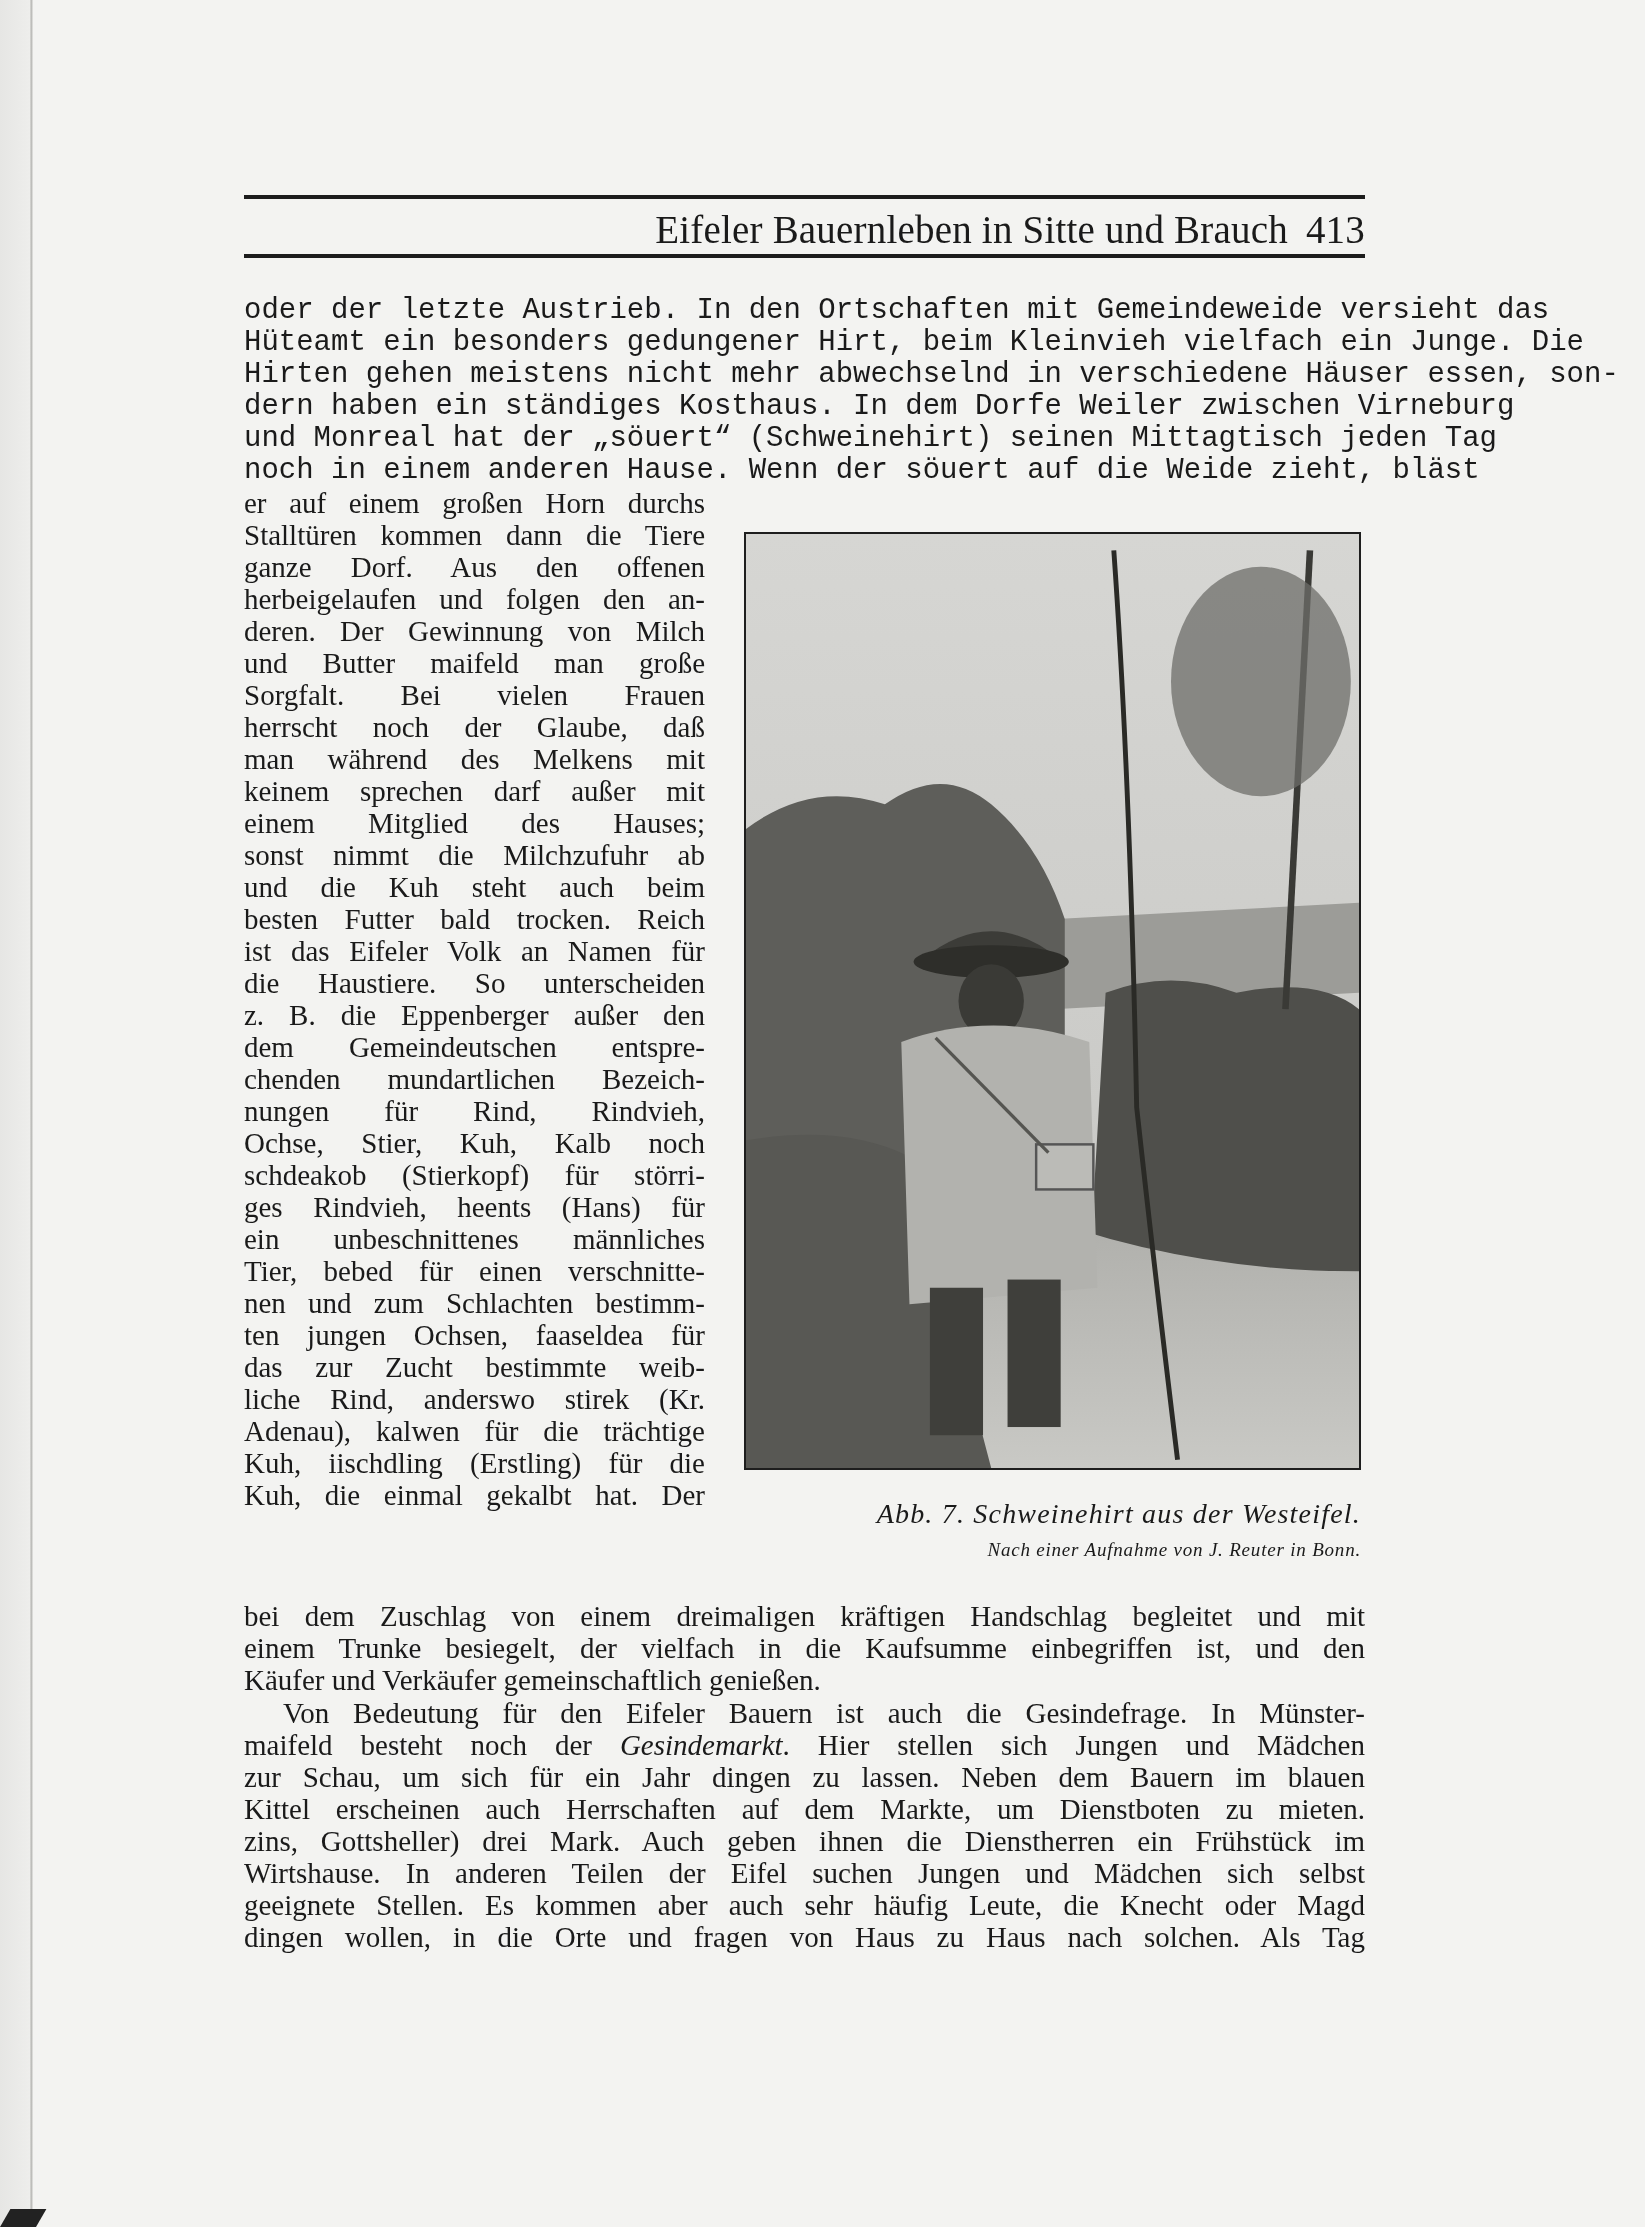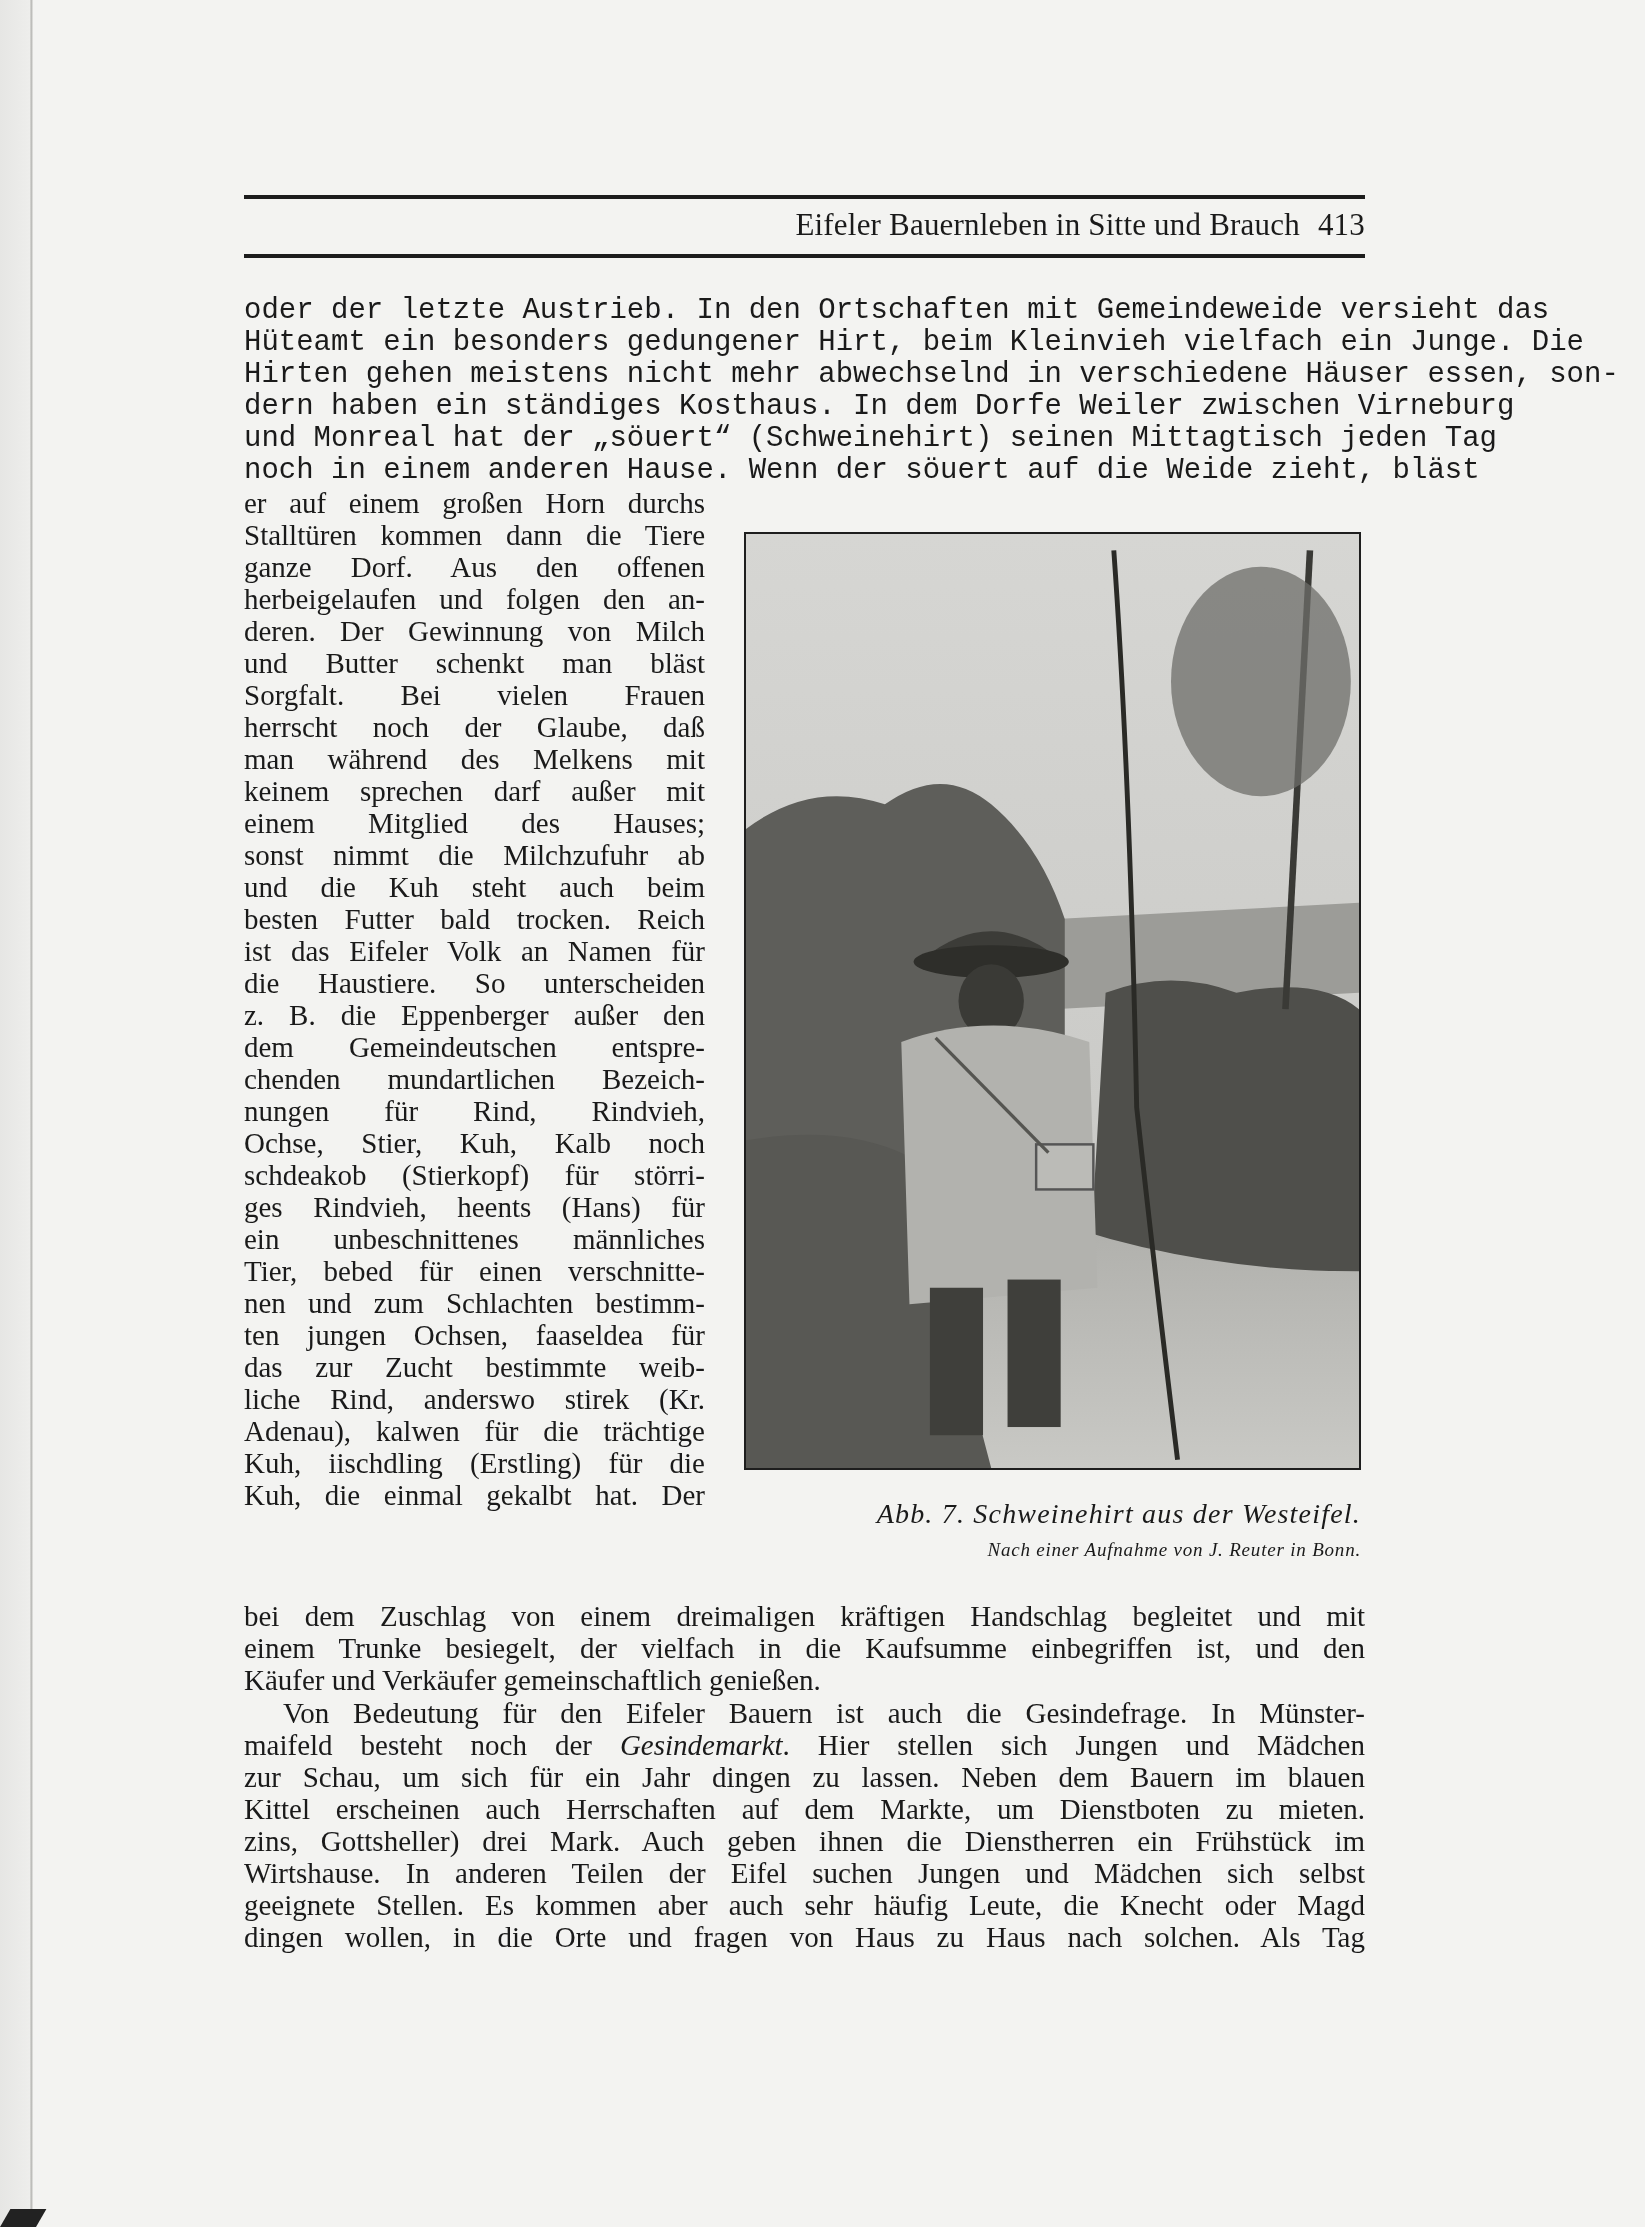--- a/index.html
+++ b/index.html
@@ -20,21 +20,21 @@
     .corner-shadow {
       position: absolute; left: 0; bottom: 0; width: 36px; height: 18px;
       background: #222; transform: skewX(-30deg); transform-origin: bottom left;
     }
     .rule {
       position: absolute; left: 244px; width: 1121px; height: 4.1px; background: #1c1c1c;
     }
     .rule.top { top: 195px; }
     .rule.bottom { top: 254px; }
     .running-head {
-      position: absolute; top: 207px; right: 281px; font-size: 31px; letter-spacing: 0.2px;
+      position: absolute; top: 207px; right: 281px; font-size: 39px; letter-spacing: 0.2px;
       white-space: nowrap;
     }
     .running-head .page-number { margin-left: 18px; }
 
     .text-block {
       position: absolute; font-size: 29px; line-height: 32px; text-align: justify;
     }
     .text-block .line { display: block; text-align-last: justify; white-space: nowrap; height: 32px; }
     .text-block .line.last { text-align-last: left; }
     .text-block .line span { }
@@ -81,21 +81,21 @@
   <span class="line">und Monreal hat der „söuert“ (Schweinehirt) seinen Mittagtisch jeden Tag</span>
   <span class="line">noch in einem anderen Hause.  Wenn der söuert auf die Weide zieht, bläst</span>
 </div>
 
 <div id="narrow-column" class="text-block narrow">
     <span class="line">er auf einem großen Horn durchs</span>
     <span class="line">Stalltüren kommen dann die Tiere</span>
     <span class="line">ganze Dorf.  Aus den offenen</span>
     <span class="line">herbeigelaufen und folgen den an-</span>
     <span class="line">deren.  Der Gewinnung von Milch</span>
-    <span class="line">und Butter schenkt man bläst</span>
+    <span class="line">und Butter maifeld man große</span>
     <span class="line">Sorgfalt.  Bei vielen Frauen</span>
     <span class="line">herrscht noch der Glaube, daß</span>
     <span class="line">man während des Melkens mit</span>
     <span class="line">keinem sprechen darf außer mit</span>
     <span class="line">einem Mitglied des Hauses;</span>
     <span class="line">sonst nimmt die Milchzufuhr ab</span>
     <span class="line">und die Kuh steht auch beim</span>
     <span class="line">besten Futter bald trocken.  Reich</span>
     <span class="line">ist das Eifeler Volk an Namen für</span>
     <span class="line">die Haustiere.  So unterscheiden</span>

